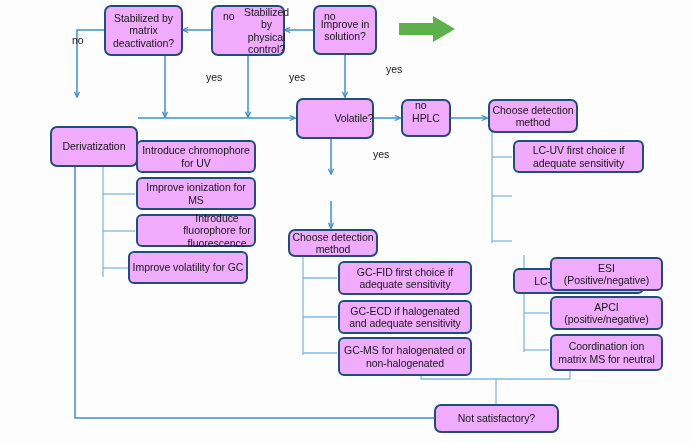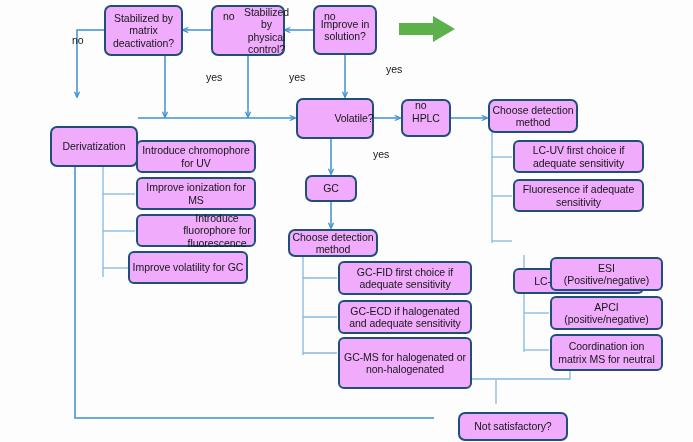--- a/index.html
+++ b/index.html
@@ -146,37 +146,35 @@
   <div class="node" style="left:104px; top:5px; width:79px; height:51px;">Stabilized by matrix deactivation?</div>
 
   <div class="node" style="left:50px; top:98px; width:88px; height:41px;margin-top:28px;">Derivatization</div>
 
   <div class="node" style="left:296px; top:98px; width:78px; height:41px;padding-left:40px;">Volatile?</div>
 
   <div class="node" style="left:401px; top:99px; width:50px; height:38px;">HPLC</div>
 
   <div class="node" style="left:488px; top:99px; width:90px; height:34px;">Choose detection method</div>
 
-  <div class="node" style="left:305px; top:175px; width:52px; height:27px;">GC</div>
 
   <div class="node" style="left:288px; top:229px; width:90px; height:28px;">Choose detection method</div>
 
-  <div class="node" style="left:458px; top:404px; width:110px; height:29px;margin-top:8px;">Not satisfactory?</div>
+  <div class="node" style="left:434px; top:404px; width:125px; height:29px;">Not satisfactory?</div>
 
   <div class="node leaf" style="left:136px; top:140px; width:120px; height:33px;">Introduce chromophore for UV</div>
   <div class="node leaf" style="left:136px; top:177px; width:120px; height:33px;">Improve ionization for MS</div>
   <div class="node leaf" style="left:136px; top:214px; width:120px; height:33px;padding-left:44px;">Introduce fluorophore for fluorescence</div>
   <div class="node leaf" style="left:128px; top:251px; width:120px; height:33px;">Improve volatility for GC</div>
 
   <div class="node leaf" style="left:338px; top:261px; width:134px; height:34px;">GC-FID first choice if adequate sensitivity</div>
   <div class="node leaf" style="left:338px; top:300px; width:134px; height:34px;">GC-ECD if halogenated and adequate sensitivity</div>
-  <div class="node leaf" style="left:338px; top:337px; width:134px; height:52px;">GC-MS for halogenated or non-halogenated</div>
+  <div class="node leaf" style="left:338px; top:337px; width:134px; height:39px;">GC-MS for halogenated or non-halogenated</div>
 
   <div class="node leaf" style="left:513px; top:140px; width:131px; height:33px;">LC-UV first choice if adequate sensitivity</div>
-  <div class="node leaf" style="left:513px; top:179px; width:131px; height:33px;">Fluoresence if adequate sensitivity</div>
   <div class="node leaf" style="left:513px; top:228px; width:131px; height:26px;margin-top:40px;">LC-MS (SIM/MRM)</div>
 
   <div class="node leaf" style="left:550px; top:257px; width:113px; height:34px;">ESI (Positive/negative)</div>
   <div class="node leaf" style="left:550px; top:296px; width:113px; height:34px;">APCI (positive/negative)</div>
   <div class="node leaf" style="left:550px; top:334px; width:113px; height:37px;">Coordination ion matrix MS for neutral</div>
 
   <div class="edge-label" style="left:288px; top:11px;">no</div>
   <div class="edge-label" style="left:187px; top:11px;">no</div>
   <div class="edge-label" style="left:36px; top:35px;">no</div>
   <div class="edge-label" style="left:350px; top:64px;">yes</div>

